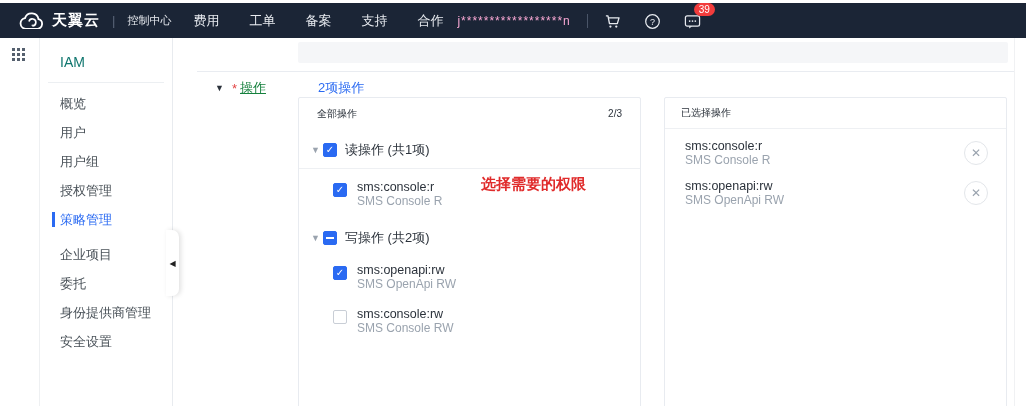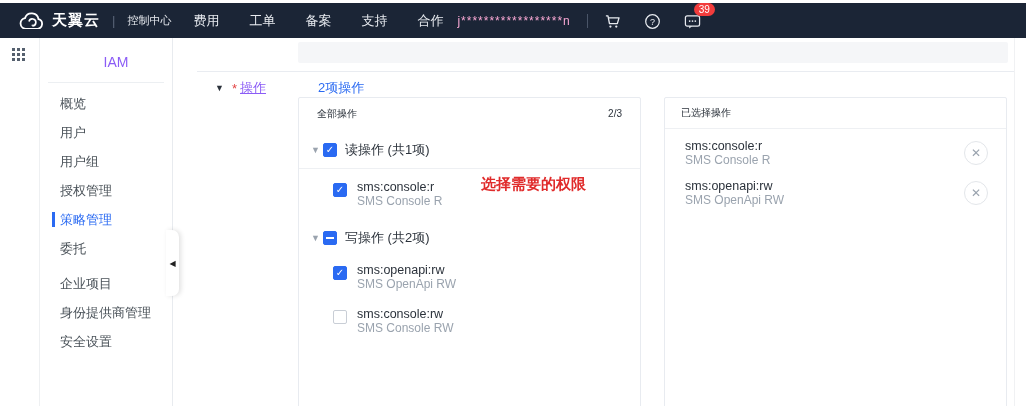--- a/index.html
+++ b/index.html
@@ -33,38 +33,38 @@
   .nav-ic svg{width:17px;height:17px;}
   .badge{position:absolute;top:-9px;left:10px;background:var(--badge);color:#fff;font-size:10px;
     border-radius:8px;padding:1px 5px;line-height:11px;}
 
   
   .app-strip{position:absolute;top:38px;left:0;bottom:0;width:40px;background:#fff;border-right:1px solid #eef0f2;}
   .grid-icon{margin:10px auto 0;width:15px;height:15px;display:grid;grid-template-columns:repeat(3,3px);
     grid-template-rows:repeat(3,3px);gap:2px;cursor:pointer;}
   .grid-icon i{background:#55606e;}
   .sidebar{position:absolute;top:38px;left:40px;bottom:0;width:133px;background:#fff;border-right:1px solid #e8ebef;}
-  .sb-title{font-size:14px;color:#8b5cf6;padding:16px 0 12px 20px;text-align:center;}
+  .sb-title{font-size:14px;color:#0f766e;padding:16px 0 12px 20px;}
   .sb-divider{height:1px;background:#eceff2;margin:0 8px 6px 8px;}
   .sb-item{position:relative;height:29px;line-height:29px;padding-left:20px;font-size:13px;color:#4a5259;cursor:pointer;white-space:nowrap;}
   .sb-item.active{color:var(--accent);}
   .sb-item.active::before{content:"";position:absolute;left:12px;top:7px;width:3px;height:15px;background:var(--accent);}
   .sb-item.gap{margin-top:6px;}
   .collapse-tab{position:absolute;top:230px;left:166px;width:13px;height:66px;background:#fff;
     border-radius:0 7px 7px 0;box-shadow:2px 0 5px rgba(0,0,0,.12);display:flex;align-items:center;justify-content:center;
     cursor:pointer;color:#222;font-size:8px;}
 
   
   .main{position:absolute;top:38px;left:197px;right:12px;bottom:0;background:#fff;}
   .scrolled-box{position:absolute;top:4px;left:101px;width:710px;height:21px;background:#f5f6f8;border-radius:2px;}
   .main-divider{position:absolute;top:33px;left:0;right:0;height:1px;background:var(--line);}
   .field-row{position:absolute;top:41px;left:18px;display:flex;align-items:center;font-size:13px;}
   .fr-caret{font-size:9px;color:#2b323b;margin-right:8px;cursor:pointer;}
   .fr-req{color:#e34545;margin-right:3px;font-size:13px;}
-  .fr-label{color:#8b5cf6;text-decoration:underline;}
+  .fr-label{color:#15803d;text-decoration:underline;}
   .fr-link{position:absolute;top:41px;left:121px;color:var(--accent);font-size:13px;cursor:pointer;}
 
   .panel{position:absolute;top:59px;height:330px;background:#fff;border:1px solid #e8ebf0;border-radius:2px;}
   .panel-all{left:101px;width:343px;}
   .panel-sel{left:467px;width:343px;}
   .panel-head{height:31px;display:flex;align-items:center;justify-content:space-between;padding:0 18px;font-size:10px;color:#2b323b;}
   .panel-sel .panel-head{border-bottom:1px solid #eef0f3;padding:0 16px;}
 
   
   .tree-group{display:flex;align-items:center;margin:12px 0 0 12px;cursor:pointer;}
@@ -164,22 +164,22 @@
 </div>
 
 <div class="sidebar">
   <div class="sb-title">IAM</div>
   <div class="sb-divider"></div>
   <div class="sb-item">概览</div>
   <div class="sb-item">用户</div>
   <div class="sb-item">用户组</div>
   <div class="sb-item">授权管理</div>
   <div class="sb-item active">策略管理</div>
+  <div class="sb-item gap">企业项目</div>
   <div class="sb-item">委托</div>
-  <div class="sb-item gap">企业项目</div>
   <div class="sb-item">身份提供商管理</div>
   <div class="sb-item">安全设置</div>
 </div>
 
 <div class="collapse-tab">◀</div>
 
 <div class="main">
   <div class="scrolled-box"></div>
   <div class="main-divider"></div>
 

